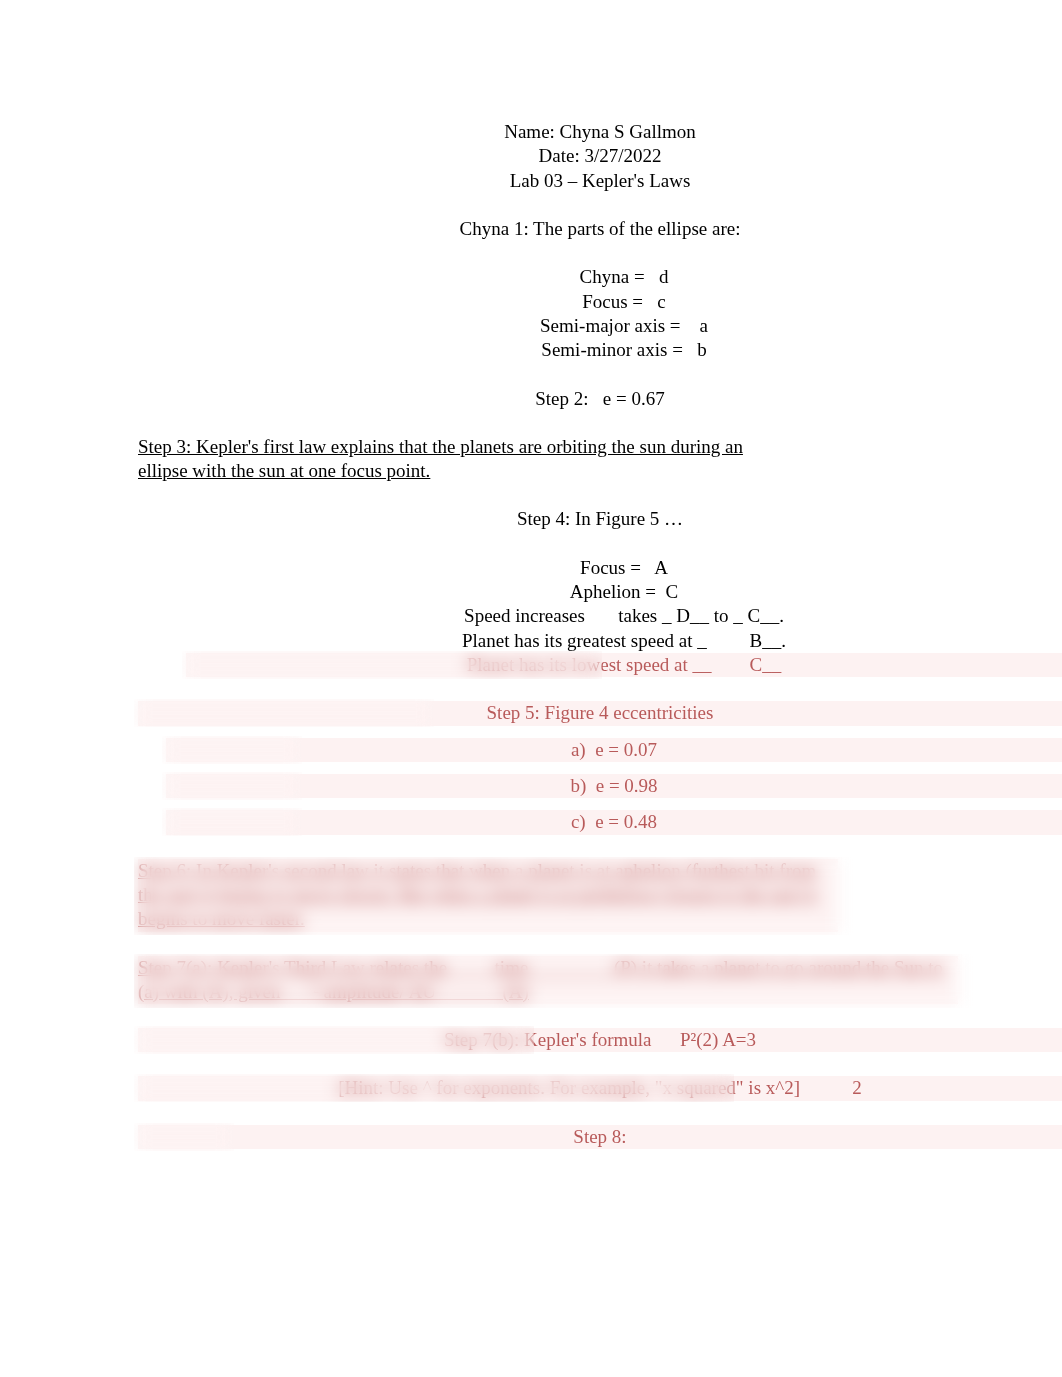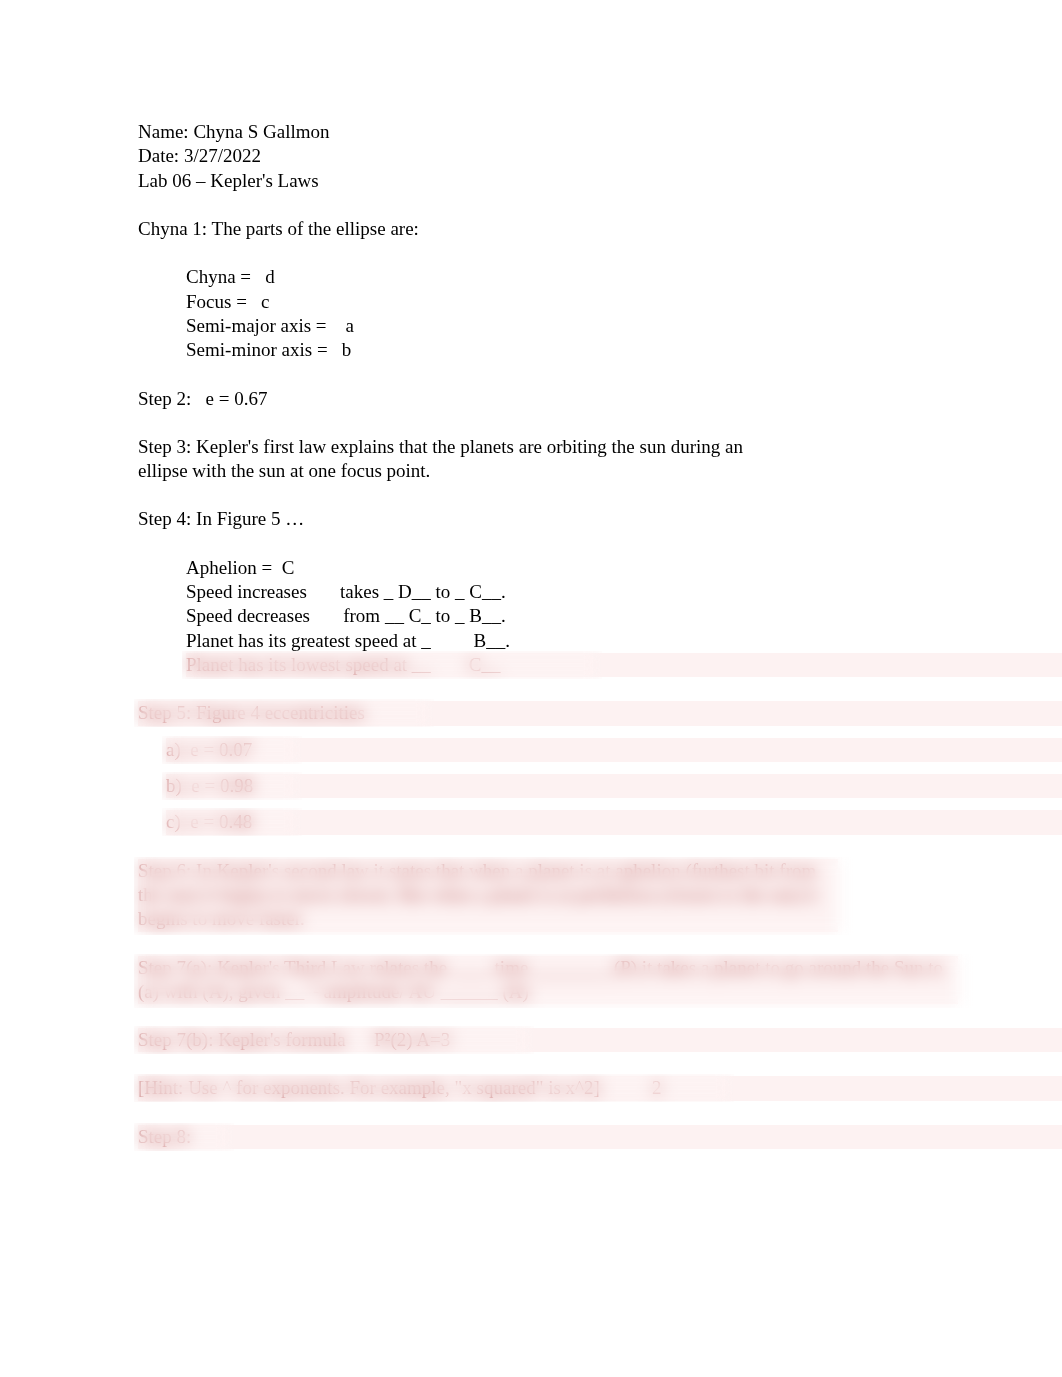--- a/index.html
+++ b/index.html
@@ -13,35 +13,37 @@
       font-size: 19px;
       color: #000000;
       width: 1062px;
       height: 1377px;
       position: relative;
       padding: 120px 0 0 138px;
       line-height: 1.28;
     }
     .line {
       white-space: pre;
+      text-align: center;
     }
     .block {
       margin-bottom: 0;
     }
     .spacer {
       height: 24px;
     }
     .half-spacer {
       height: 12px;
     }
     .indent {
       padding-left: 48px;
     }
     .para {
       max-width: 655px;
+      text-decoration: underline;
     }
     .blur-area {
       position: relative;
     }
     .blur-overlay {
       position: absolute;
       background: rgba(255, 255, 255, 0.0);
       backdrop-filter: blur(8px);
       -webkit-backdrop-filter: blur(8px);
     }
@@ -52,21 +54,21 @@
     .list-indent {
       padding-left: 28px;
     }
   </style>
 </head>
 <body>
 
 <div class="block">
   <div class="line"><span>Name: </span><span>Chyna S Gallmon</span></div>
   <div class="line"><span>Date: </span><span>3/27/2022</span></div>
-  <div class="line">Lab 06 – Kepler's Laws</div>
+  <div class="line">Lab 03 – Kepler's Laws</div>
 </div>
 
 <div class="spacer"></div>
 
 <div class="line">Chyna 1: The parts of the ellipse are:</div>
 
 <div class="spacer"></div>
 
 <div class="indent">
   <div class="line">Chyna =   d</div>
@@ -83,23 +85,23 @@
 
 <div class="para">Step 3:   Kepler's first law explains that the planets are orbiting the sun during an ellipse with the sun at one focus point.</div>
 
 <div class="spacer"></div>
 
 <div class="line">Step 4: In Figure 5 …</div>
 
 <div class="spacer"></div>
 
 <div class="indent">
+  <div class="line">Focus =   A</div>
   <div class="line">Aphelion =  C</div>
   <div class="line">Speed increases       takes _ D__ to _ C__.</div>
-  <div class="line">Speed decreases       from __ C_ to _ B__.</div>
   <div class="line">Planet has its greatest speed at _         B__.</div>
   <div class="blur-area">
     <div class="line red">Planet has its lowest speed at __        C__</div>
     <div class="blur-overlay" style="left:-4px; top:-2px; width:420px; height:28px;"></div>
   </div>
 </div>
 
 <div class="spacer"></div>
 
 <div class="blur-area">

